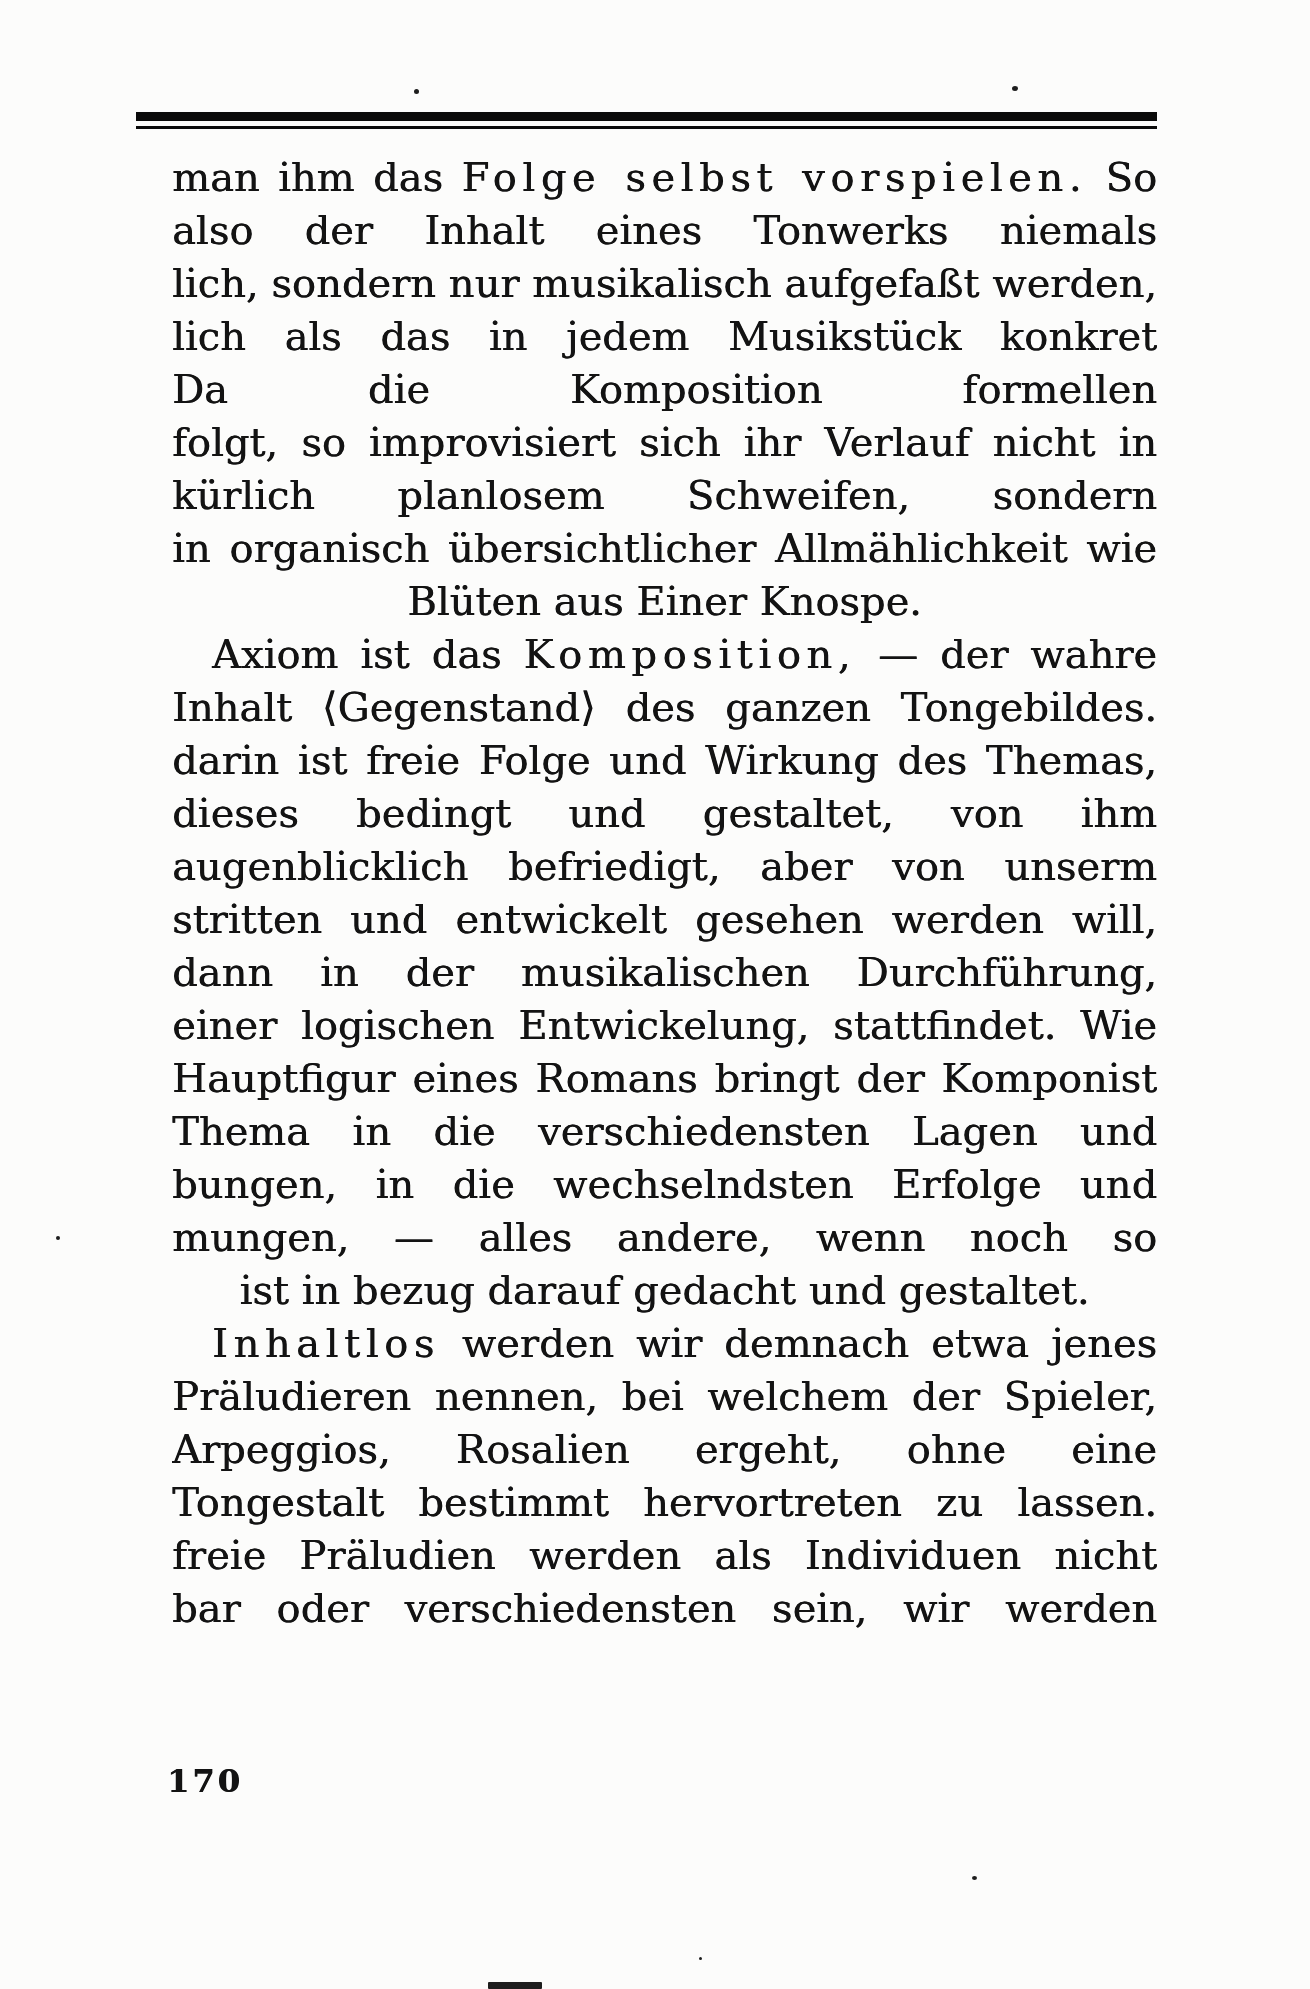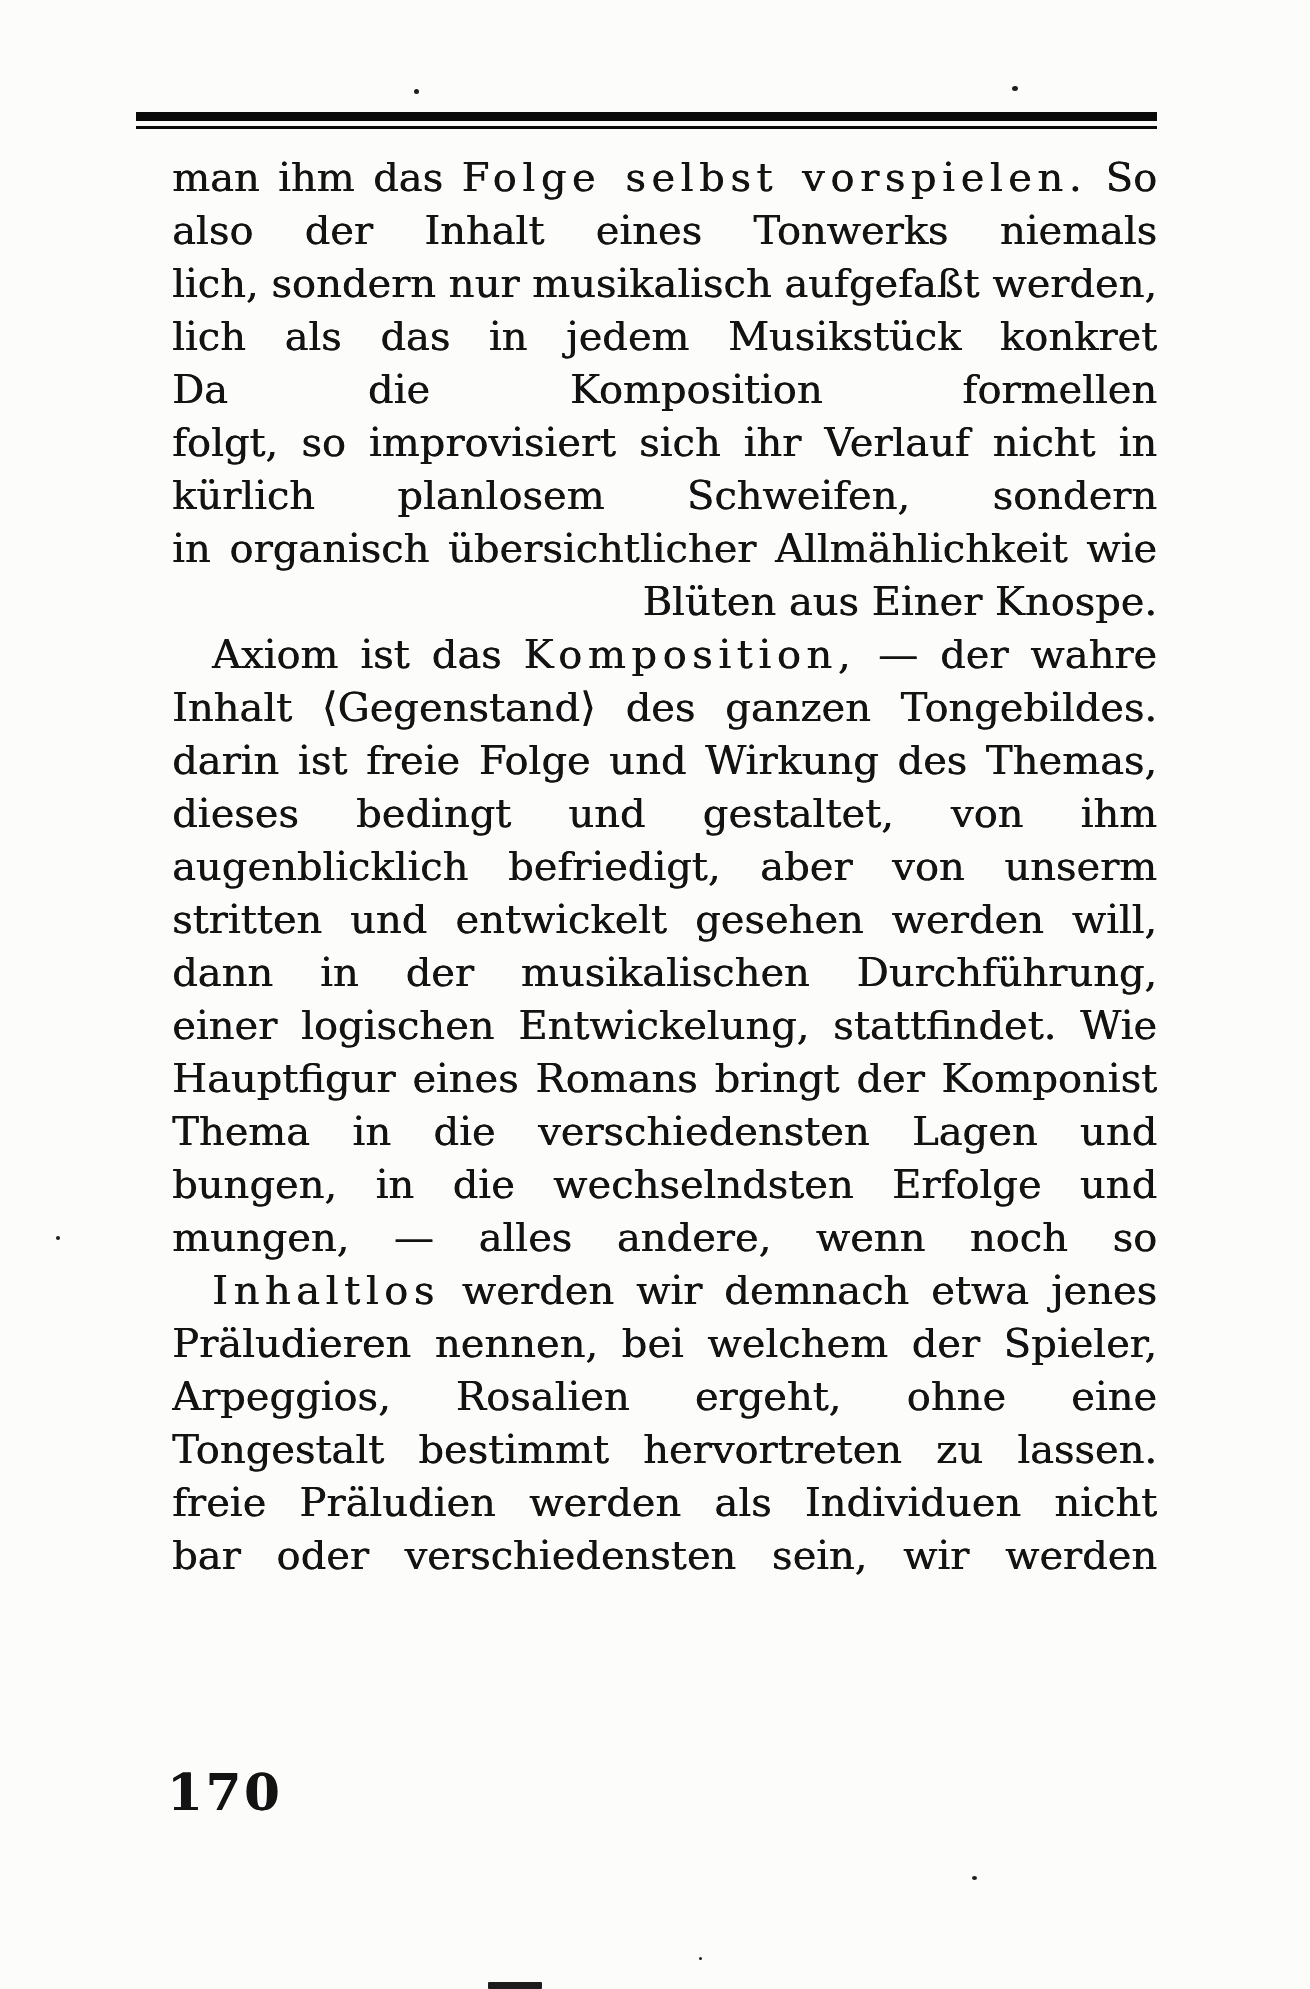--- a/index.html
+++ b/index.html
@@ -26,37 +26,37 @@
     position: absolute;
     left: 172px;
     top: 151px;
     width: 985px;
   }
   .line {
     height: 53px;
     line-height: 53px;
     font-size: 40px;
     overflow: hidden;
-    text-align: right;
+    text-align: center;
     text-shadow: 0.5px 0 0 currentColor;
   }
   .line.just { text-align: justify; }
   .line.just::after {
     content: "";
     display: inline-block;
     width: 100%;
     height: 0;
   }
   .line.ind { text-indent: 40px; }
   .sperr { letter-spacing: 0.14em; }
   .page-number {
     position: absolute;
     left: 167px;
     top: 1762px;
-    font-size: 51px;
+    font-size: 32px;
     font-weight: bold;
     letter-spacing: 3px;
     text-shadow: 0.6px 0 0 currentColor;
   }
   .speck {
     position: absolute;
     background: #1d1d1d;
     border-radius: 50%;
   }
   .speck.strip { border-radius: 1px; }
@@ -83,20 +83,21 @@
       <div class="line just"><span>darin ist freie Folge und Wirkung des Themas, durch</span></div>
       <div class="line just"><span>dieses bedingt und gestaltet, von ihm beherrscht und</span></div>
       <div class="line just"><span>augenblicklich befriedigt, aber von unserm Geist be=</span></div>
       <div class="line just"><span>stritten und entwickelt gesehen werden will, was</span></div>
       <div class="line just"><span>dann in der musikalischen Durchführung, analog</span></div>
       <div class="line just"><span>einer logischen Entwickelung, stattfindet. Wie die</span></div>
       <div class="line just"><span>Hauptfigur eines Romans bringt der Komponist das</span></div>
       <div class="line just"><span>Thema in die verschiedensten Lagen und Umge=</span></div>
       <div class="line just"><span>bungen, in die wechselndsten Erfolge und Stim=</span></div>
       <div class="line just"><span>mungen, — alles andere, wenn noch so kontrastierend,</span></div>
+      <div class="line"><span>ist in bezug darauf gedacht und gestaltet.</span></div>
       <div class="line just ind"><span class="sperr">Inhaltlos</span><span> werden wir demnach etwa jenes freieste</span></div>
       <div class="line just"><span>Präludieren nennen, bei welchem der Spieler, mehr</span></div>
       <div class="line just"><span>Arpeggios, Rosalien ergeht, ohne eine selbständige</span></div>
       <div class="line just"><span>Tongestalt bestimmt hervortreten zu lassen. Solch</span></div>
       <div class="line just"><span>freie Präludien werden als Individuen nicht erkenn=</span></div>
       <div class="line just"><span>bar oder verschiedensten sein, wir werden sagen</span></div>
     </div>
 
   <div class="page-number">170</div>
 

